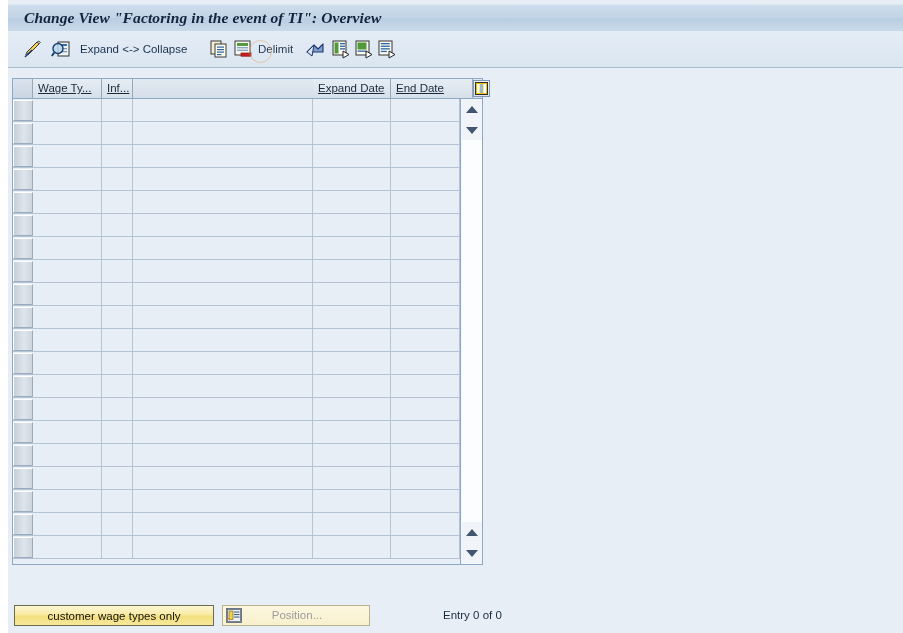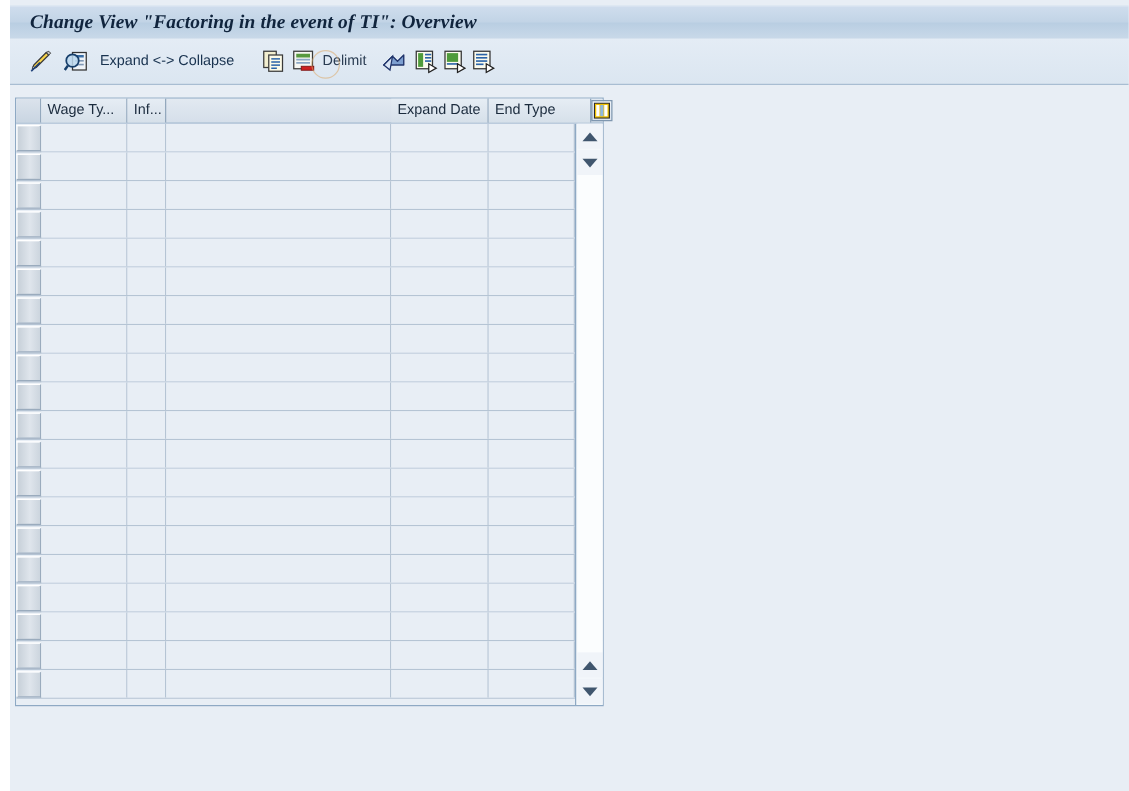--- a/index.html
+++ b/index.html
@@ -128,20 +128,21 @@
     height: 19px;
     line-height: 19px;
     font-size: 11.5px;
     color: #1b2b3d;
     border-right: 1px solid #93a8bd;
     box-sizing: border-box;
     padding-left: 5px;
     overflow: hidden;
     white-space: nowrap;
     background: linear-gradient(to bottom, #e6edf4 0%, #d6e0ea 100%);
+    text-decoration: underline;
   }
   .th.sel-col { padding-left: 0; background: linear-gradient(to bottom, #dbe3ec 0%, #c9d5e2 100%); }
 
   #col-config-btn {
     position: absolute;
     left: 460px; top: 1px;
     width: 17px; height: 17px;
     background: linear-gradient(to bottom, #eef3f8, #dbe4ee);
     border: 1px solid #7f97b0;
     box-sizing: border-box;
@@ -365,21 +366,21 @@
   </div>
   <div id="watermark-ring"></div>
 
   <div id="table-area">
 
     <div id="table-header">
       <div class="th sel-col" style="left:0px;  width:20px;"></div>
       <div class="th" style="left:20px; width:69px;">Wage Ty...</div>
       <div class="th" style="left:89px; width:31px;">Inf...</div>
       <div class="th" style="left:300px; width:78px;">Expand Date</div>
-      <div class="th" style="left:378px; width:82px;">End Type</div>
+      <div class="th" style="left:378px; width:82px;">End Date</div>
 
       <div id="col-config-btn">
         <svg width="13" height="13" viewBox="0 0 13 13">
           <rect x="0.5" y="0.5" width="12" height="12" fill="#f2c200" stroke="#2d2d2d" stroke-width="1"></rect>
           <rect x="2" y="2" width="2.6" height="9" fill="#ffffff"></rect>
           <rect x="5.2" y="2" width="2.6" height="9" fill="#8fb8e0"></rect>
           <rect x="8.4" y="2" width="2.6" height="9" fill="#ffffff"></rect>
         </svg>
       </div>
     </div>
@@ -557,14 +558,34 @@
       <div id="scr-track"></div>
       <div class="scr-btn" style="top:423px;">
         <div class="tri tri-up"></div>
       </div>
       <div class="scr-btn" style="top:444px;">
         <div class="tri tri-down"></div>
       </div>
     </div>
   </div>
 
+  <div id="bottom-bar">
+
+    <div id="customer-btn">customer wage types only</div>
+
+    <div id="position-btn">
+      <div id="position-icon">
+        <svg width="14" height="13" viewBox="0 0 14 13">
+          <rect x="0.5" y="0.5" width="13" height="12" fill="#eef1f5" stroke="#5c6672" stroke-width="0.8"></rect>
+          <rect x="2" y="2" width="4" height="8.5" fill="#f0d14a" stroke="#6a5a1e" stroke-width="0.6"></rect>
+          <rect x="7" y="2.5" width="5.5" height="1.1" fill="#4a6480"></rect>
+          <rect x="7" y="5" width="5.5" height="1.1" fill="#4a6480"></rect>
+          <rect x="7" y="7.5" width="5.5" height="1.1" fill="#4a6480"></rect>
+          <path d="M0 9 L3 9 L3 12 Z" fill="#e08a2a"></path>
+        </svg>
+      </div>
+      <div id="position-label">Position...</div>
+    </div>
+
+    <div id="entry-status">Entry 0 of 0</div>
+  </div>
 
 </div>
 
 </body></html>

